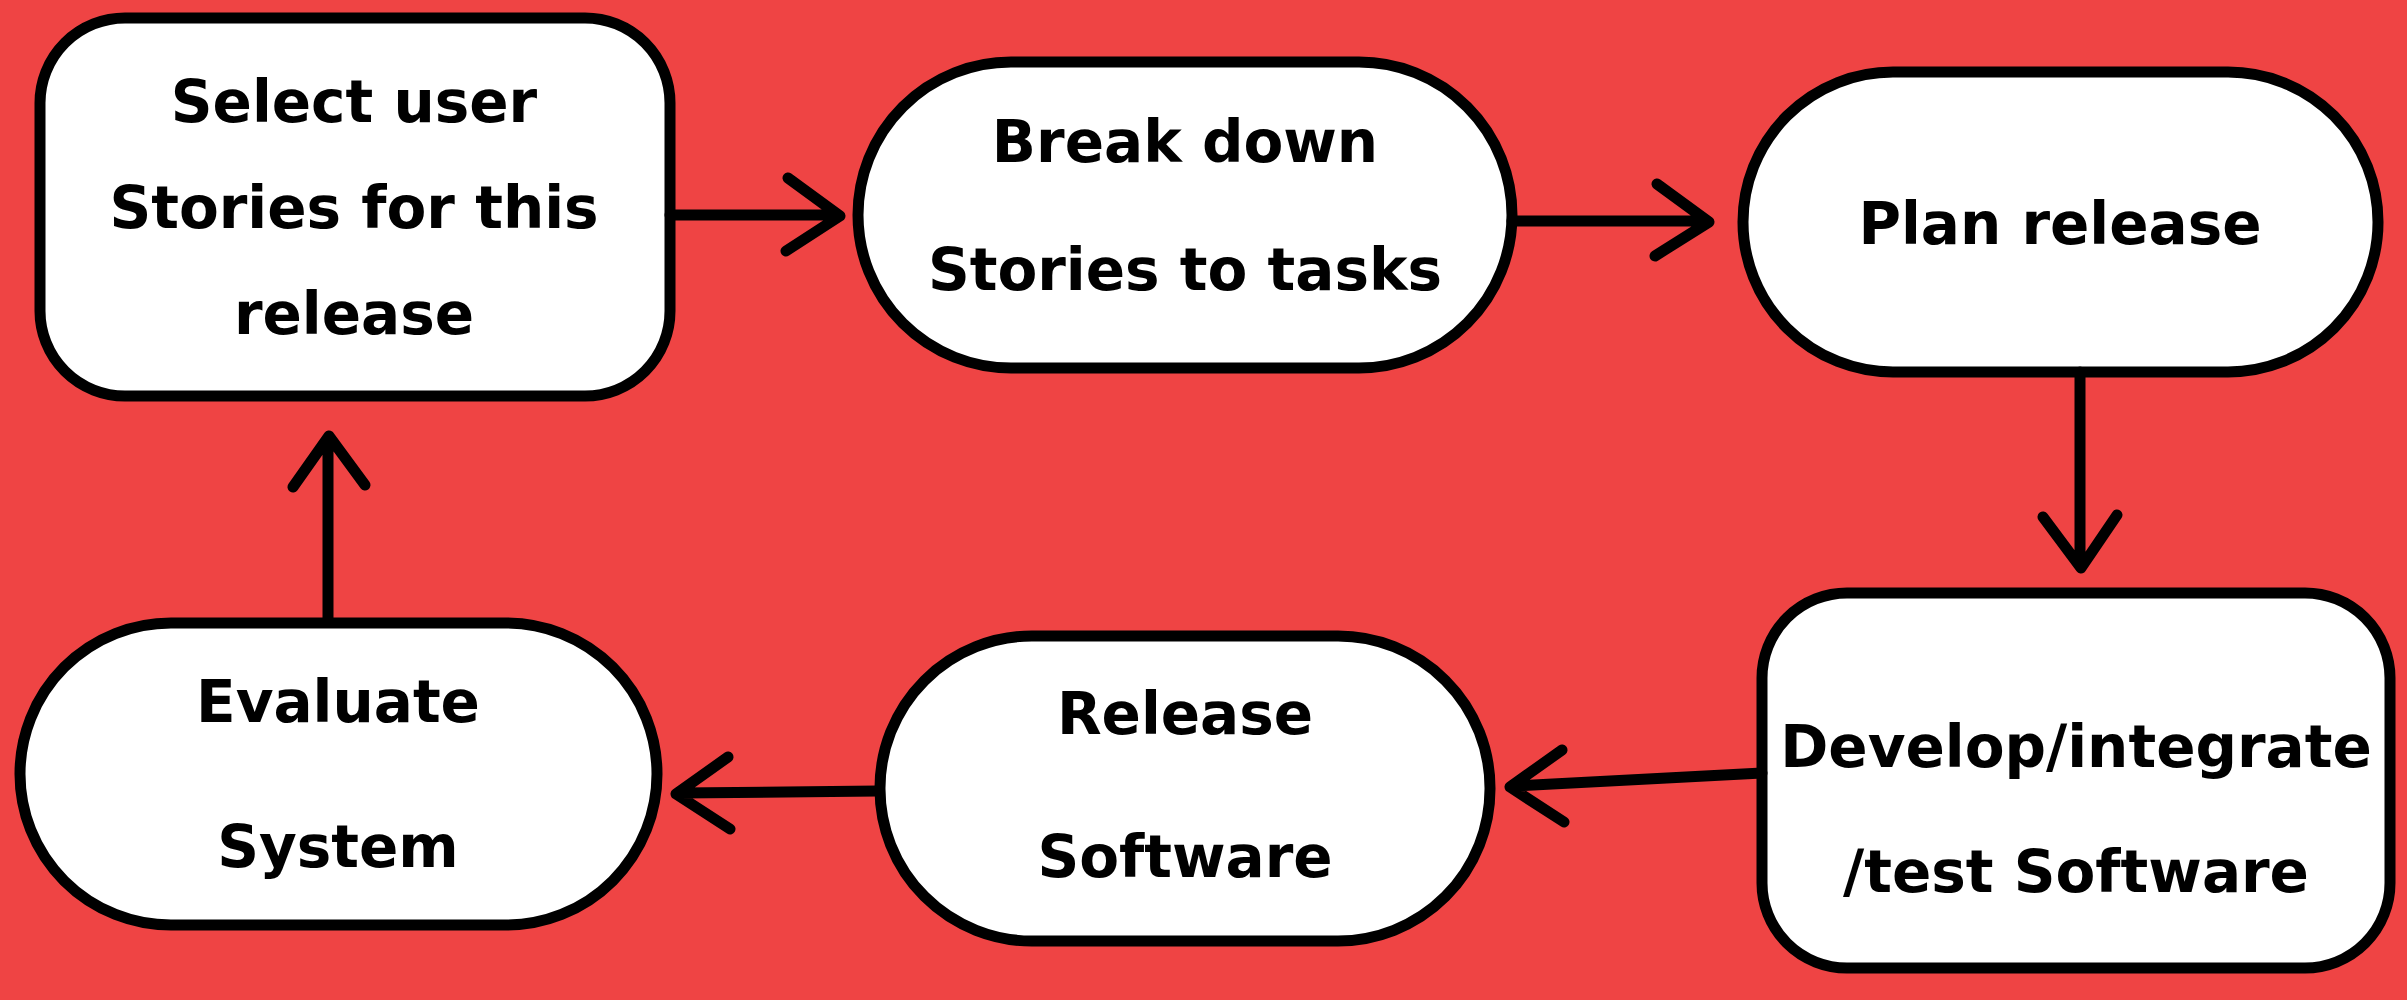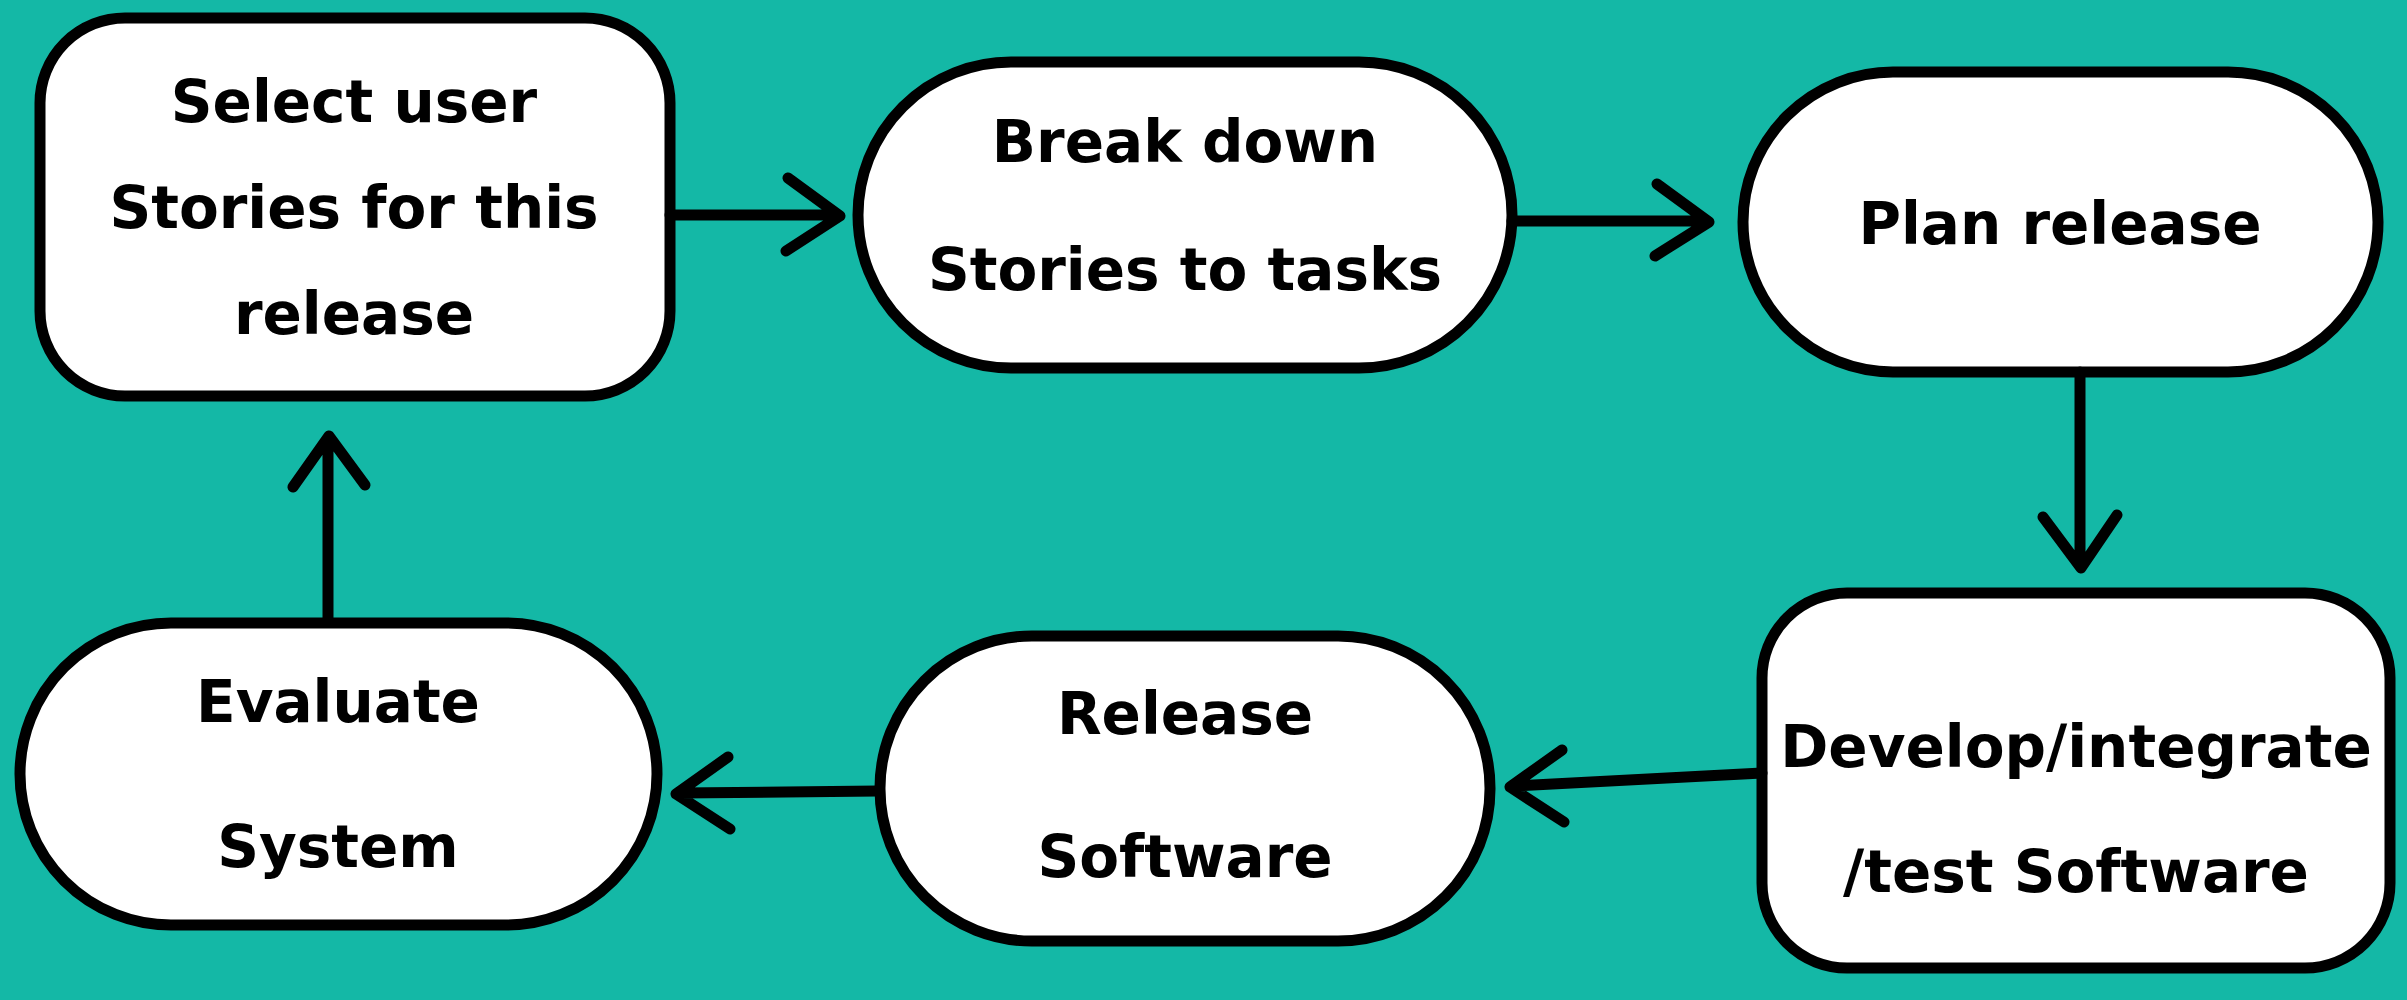--- a/index.html
+++ b/index.html
@@ -4,21 +4,21 @@
 <style>
   html, body {
     margin: 0;
     padding: 0;
     background: #ffffff;
   }
   .stage {
     position: relative;
     width: 2407px;
     height: 1000px;
-    background: #14b8a6;
+    background: #ef4444;
     overflow: hidden;
   }
   svg.diagram {
     position: absolute;
     left: 0;
     top: 0;
     width: 2407px;
     height: 1000px;
   }
   .node-shape {

